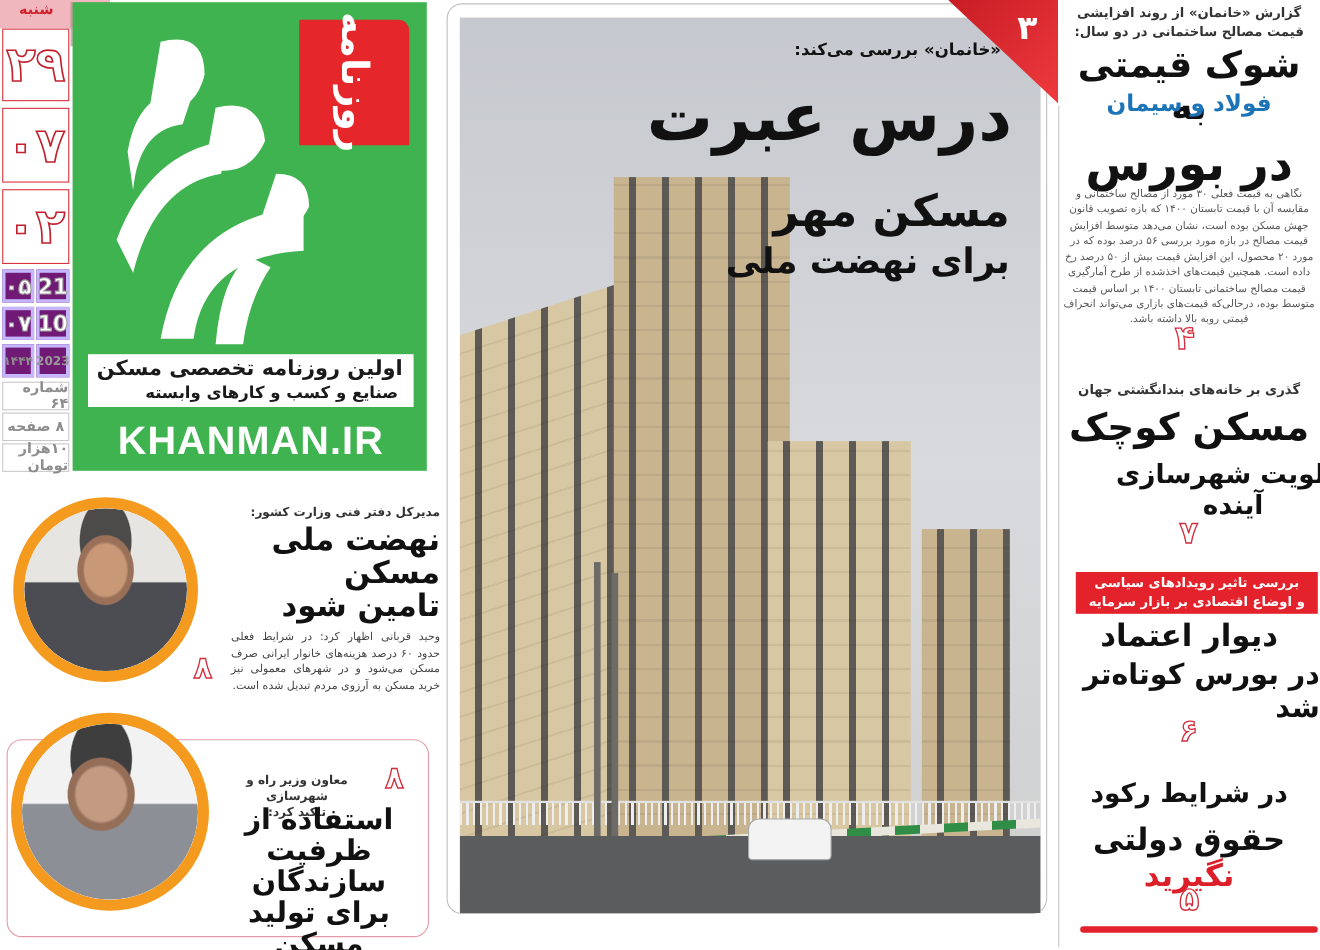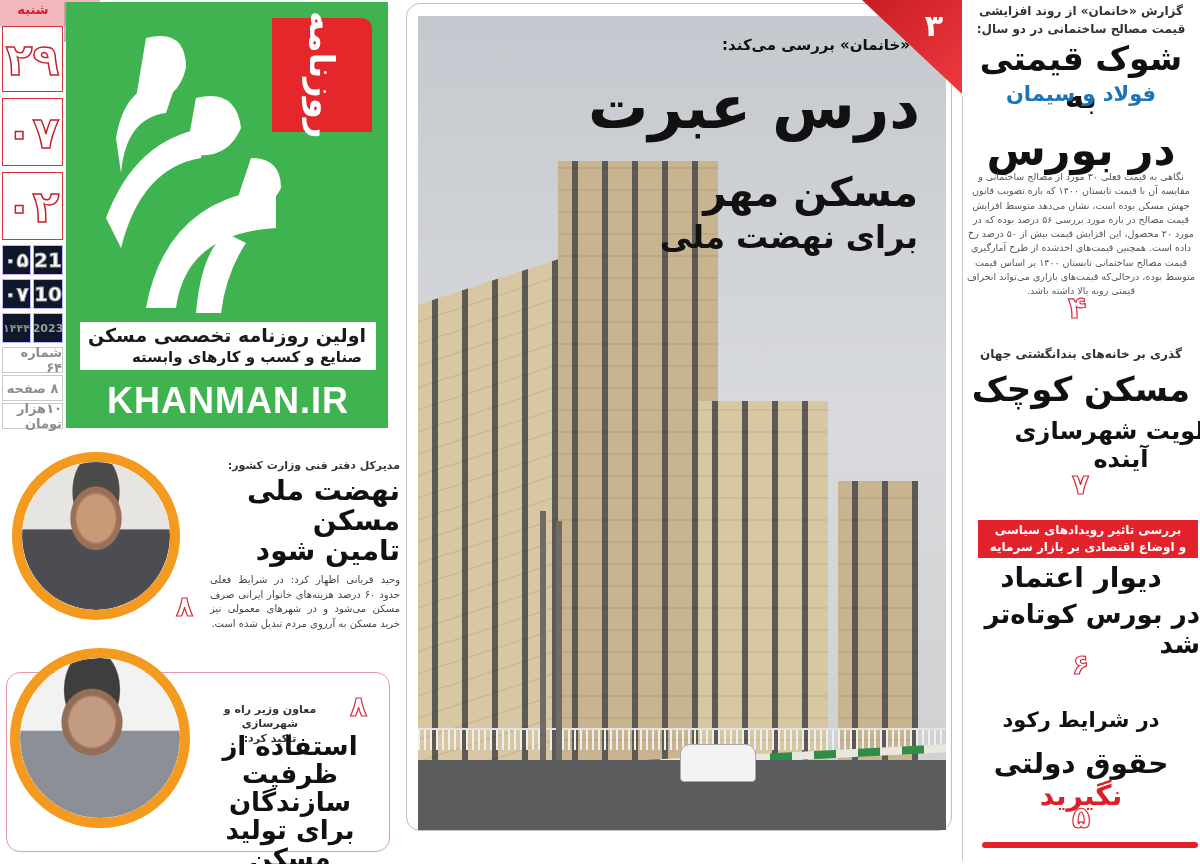--- a/index.html
+++ b/index.html
@@ -9,21 +9,21 @@
   .rtl { direction: rtl; text-align: right; }
   .center { text-align: center; }
 
   
   .weekday-bar { left: 0; top: 0; width: 100px; height: 26px; background: #f1b7bf; }
   .weekday-text { left: 4px; top: 2px; width: 58px; height: 20px; color: #d21f2a; font-weight: bold; font-size: 13px; text-align: center; }
   .weekday-tab { left: 64px; top: 2px; width: 36px; height: 40px; background: rgba(190,140,145,0.7); }
   .date-box { left: 2px; width: 61px; border: 1.5px solid #d8323e; background: #fff; color: #fff;
               display: flex; align-items: center; justify-content: center; font-weight: bold; font-size: 44px;
               -webkit-text-stroke: 1.5px #c3202c; letter-spacing: -2px; }
-  .mini-box { border: 1px solid #c4b5fd; background: #0f172a; color: #fff; display: flex; align-items: center;
+  .mini-box { border: 3px solid #c4b5fd; background: #701a75; color: #fff; display: flex; align-items: center;
               justify-content: center; font-weight: bold; font-size: 20px; -webkit-text-stroke: 1px #a0a0a0; }
   .mini-box.small { font-size: 11px; color: #9a9a9a; -webkit-text-stroke: 0; }
   .info-box { left: 2px; width: 61px; height: 26px; border: 1px solid #c9c9c9; background: #fff; color: #8d8d8d;
               font-weight: bold; font-size: 13px; display: flex; align-items: center; justify-content: center; direction: rtl; }
 
   
   .logo-frame { left: 66px; top: 2px; width: 322px; height: 426px; background: #3fb34f; }
   .logo-calligraphy { left: 86px; top: 18px; width: 210px; height: 300px; }
   .logo-red-box { left: 272px; top: 18px; width: 100px; height: 114px; background: #e5262b; border-radius: 0 10px 0 0;
                   color: #fff; font-weight: bold; font-size: 34px; display: flex; align-items: center; justify-content: center;
@@ -186,19 +186,19 @@
 <div class="abs page-num" style="left:1072px;top:468px;font-size:28px;">۷</div>
 
 <div class="abs red-banner rtl" style="left:978px;top:520px;width:220px;">
   <div>بررسی تاثیر رویدادهای سیاسی</div>
   <div>و اوضاع اقتصادی بر بازار سرمایه</div>
 </div>
 <div class="abs r-col r-head rtl" style="top:562px;font-size:28px;">دیوار اعتماد</div>
 <div class="abs r-col r-head rtl" style="top:600px;font-size:26px;text-align:right;">در بورس کوتاه‌تر شد</div>
 <div class="abs page-num" style="left:1072px;top:648px;font-size:28px;">۶</div>
 
-<div class="abs r-col r-head rtl" style="top:708px;font-size:21px;">در شرایط رکود</div>
+<div class="abs r-col r-head rtl" style="top:708px;font-size:24px;">در شرایط رکود</div>
 <div class="abs r-col r-head rtl" style="top:748px;font-size:28px;">
   <span>حقوق دولتی</span>
   <span class="accent-red">نگیرید</span>
 </div>
 <div class="abs page-num" style="left:1072px;top:800px;font-size:30px;">۵</div>
 <div class="abs red-rule"></div>
 
 </body></html>

